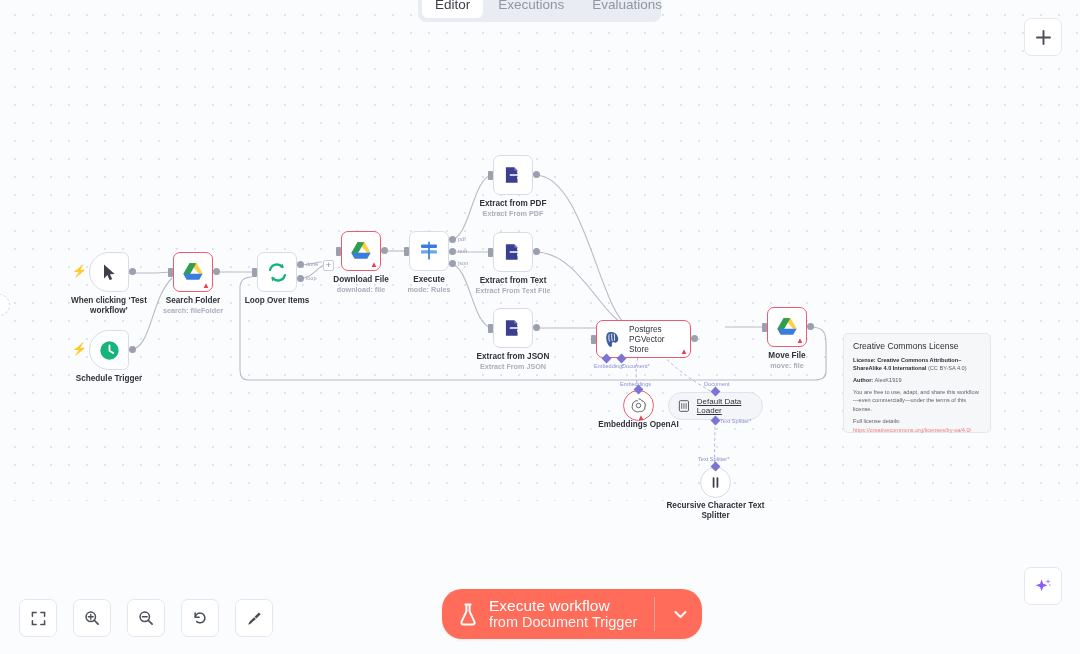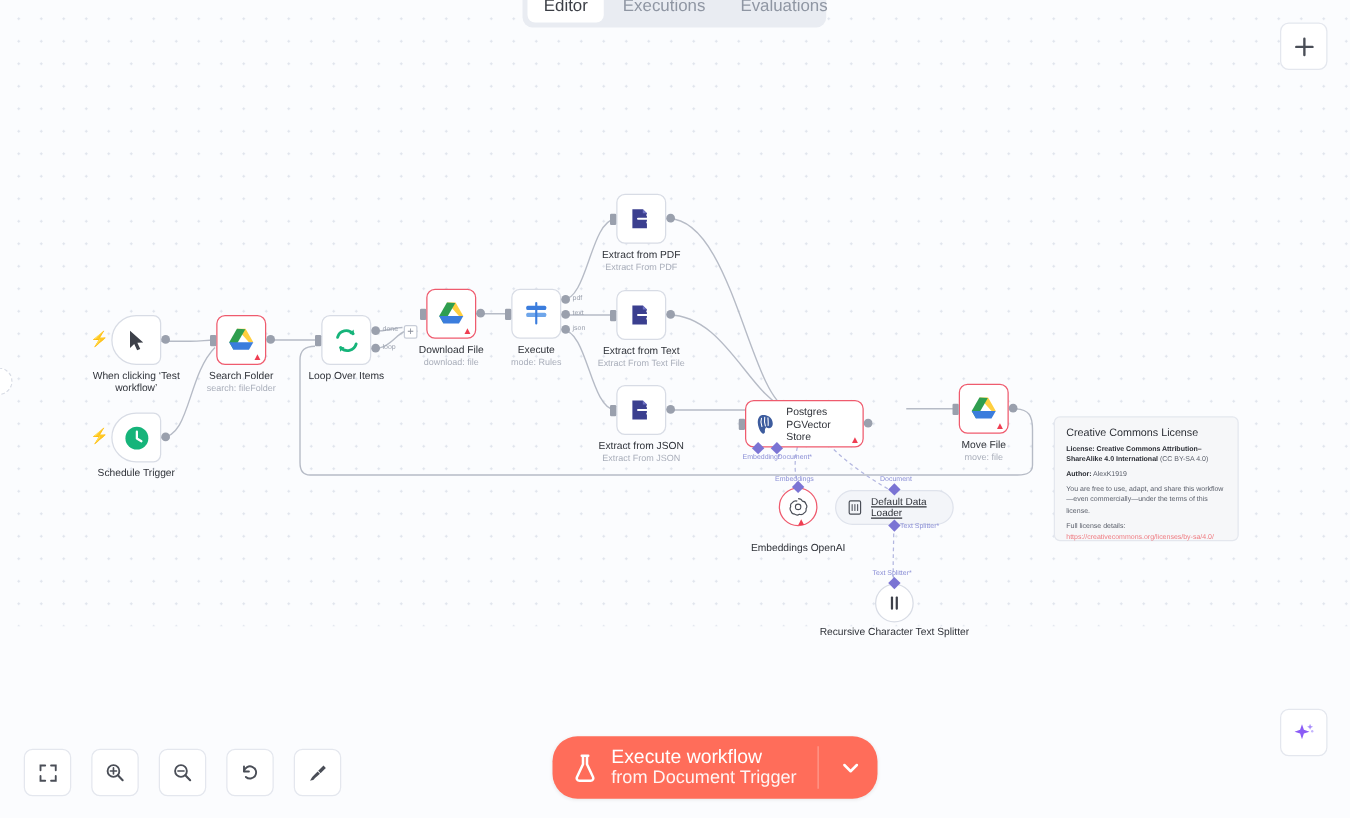--- a/index.html
+++ b/index.html
@@ -69,21 +69,21 @@
   .node { position: absolute; z-index: 12; }
   .nbox {
     background: #fff; border: 1px solid #d8dce5; border-radius: 7px;
     display: flex; align-items: center; justify-content: center;
     position: relative;
   }
   .node.err .nbox { border: 1.6px solid #ef5b6e; }
   .nbox.sq { width: 40px; height: 40px; }
   .caption {
     position: absolute; left: 50%; transform: translateX(-50%);
-    text-align: center; white-space: nowrap;
+    text-align: center; white-space: nowrap; font-weight: bold;
   }
   .cap-title { font-size: 8.2px; color: #2f3239; line-height: 1.25; }
   .cap-sub   { font-size: 7.2px; color: #a9aeba; line-height: 1.25; }
 
   
   .trigger .nbox { border-radius: 22px 7px 7px 22px; width: 40px; height: 40px; }
 
   .bolt { position: absolute; left: -18px; top: 11px; color: #ff6d5a; font-size: 12px; }
 
   .warn {
@@ -462,21 +462,21 @@
   <div class="node" id="node-embeddings" style="left:623px; top:390px;">
     <div class="sublbl" style="left:-3px; top:-9px;">Embeddings</div>
     <div class="subport" style="left:12px; top:-4px;"></div>
     <div class="circ err">
       <svg width="17" height="17" viewBox="0 0 20 20">
         <path d="M10 2.2 C12.2 2.2 13.6 3.6 14 4.6 C15.4 4.6 17 5.8 17.4 7.4 C18.2 8.4 18.4 10.4 17.4 11.8 C17.8 13.4 17 15.2 15.6 15.8 C14.6 17 12.8 17.6 11.2 17 C10 17.8 8 17.8 6.8 16.8 C5.2 16.8 3.8 15.6 3.4 14.2 C2.4 13 2.2 11.2 3 9.8 C2.6 8.2 3.4 6.4 4.8 5.8 C5.8 4.6 7.6 4 9.2 4.6" stroke="#4a4e57" stroke-width="1.1" fill="none"></path>
         <circle cx="10" cy="10" r="2.6" stroke="#4a4e57" stroke-width="1" fill="none"></circle>
       </svg>
       <span class="warn" style="right:8px; bottom:-2px;">▲</span>
     </div>
-    <div class="caption" style="top:34px; width:110px;margin-top:10px;">
+    <div class="caption" style="top:20px; width:110px;margin-top:10px;">
       <div class="cap-title">Embeddings OpenAI</div>
     </div>
   </div>
 
   <div class="node" id="node-dataloader" style="left:668px; top:392px;">
     <div class="sublbl" style="left:36px; top:-11px;">Document</div>
     <div class="subport" style="left:44px; top:-4px;"></div>
     <div class="nbox">
       <svg width="13" height="14" viewBox="0 0 14 15">
         <rect x="1.6" y="1.2" width="10.8" height="12.6" rx="1.3" stroke="#4a4e57" stroke-width="1.1" fill="none"></rect>

